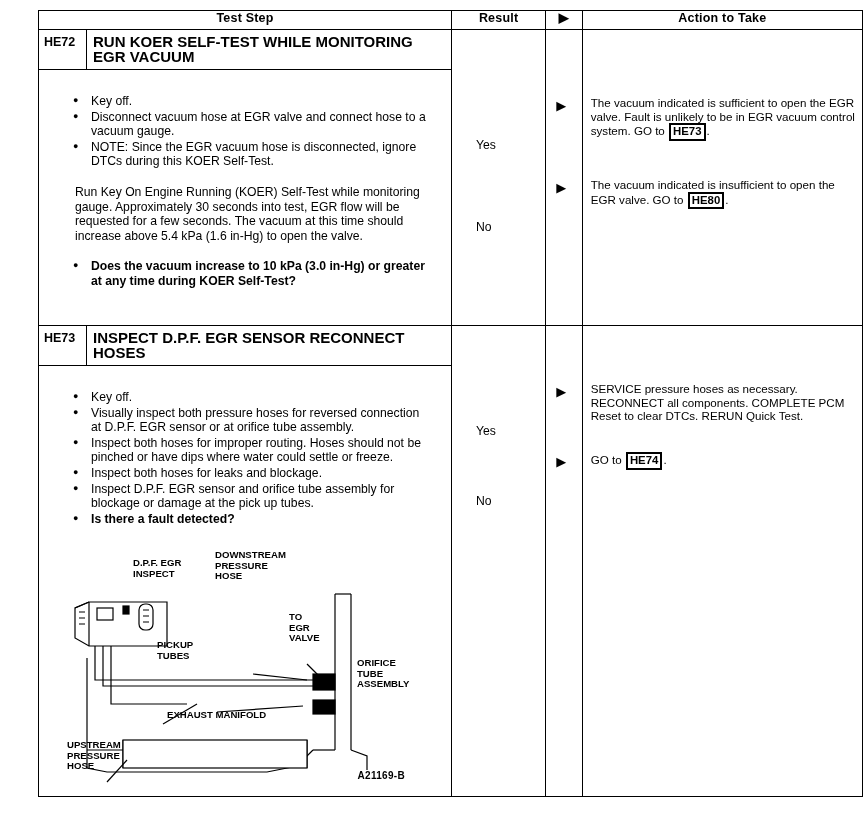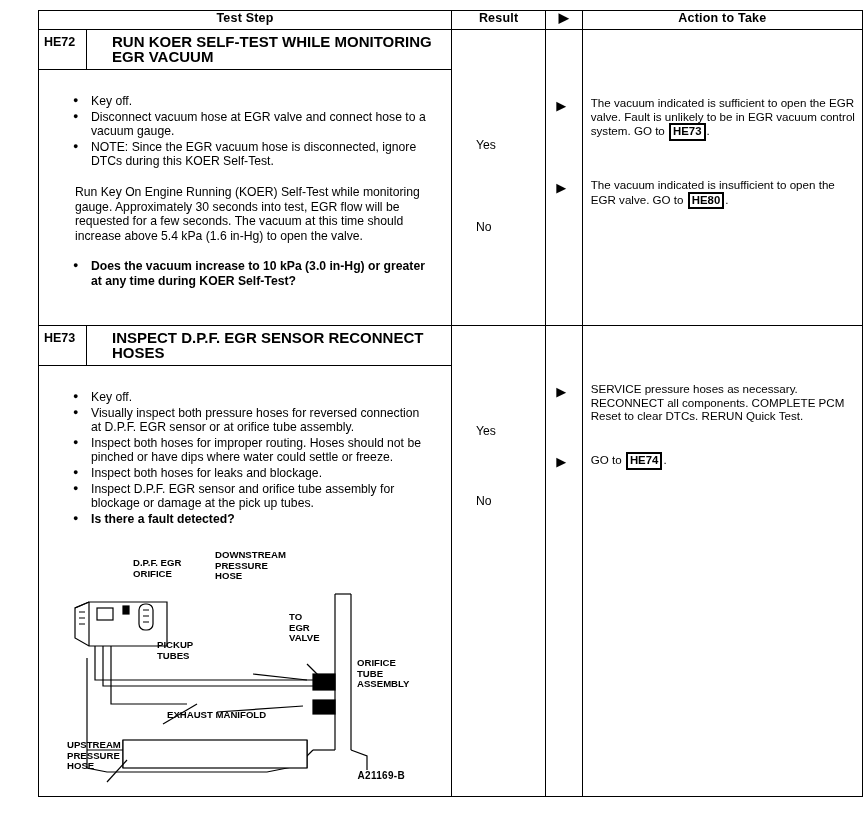--- a/index.html
+++ b/index.html
@@ -52,21 +52,20 @@
     text-align: center;
     padding-top: 6px;
   }
 
   
   .step-cell { padding: 0; }
   .step-head {
     display: flex;
     align-items: stretch;
     border-bottom: 1px solid #000;
-    gap: 19px;
   }
   .step-id {
     width: 48px;
     flex: 0 0 48px;
     border-right: 1px solid #000;
     font-weight: bold;
     font-size: 12.5px;
     padding: 5px 0 5px 5px;
     box-sizing: border-box;
   }
@@ -291,21 +290,21 @@
 
                 <path d="M96,170 L130,150"></path>
                 <path d="M150,158 L236,152"></path>
                 <path d="M186,120 L240,126"></path>
                 <path d="M60,206 L40,228"></path>
                 <path d="M240,110 L252,122"></path>
               </g>
             </svg>
 
             <div class="lbl" style="left:66px; top:4px; white-space:pre;">D.P.F. EGR
-ORIFICE</div>
+INSPECT</div>
             <div class="lbl" style="left:148px; top:-4px; white-space:pre;">DOWNSTREAM
 PRESSURE
 HOSE</div>
             <div class="lbl" style="left:222px; top:58px; white-space:pre;">TO
 EGR
 VALVE</div>
             <div class="lbl" style="left:90px; top:86px; white-space:pre;">PICKUP
 TUBES</div>
             <div class="lbl" style="left:290px; top:104px; white-space:pre;">ORIFICE
 TUBE

